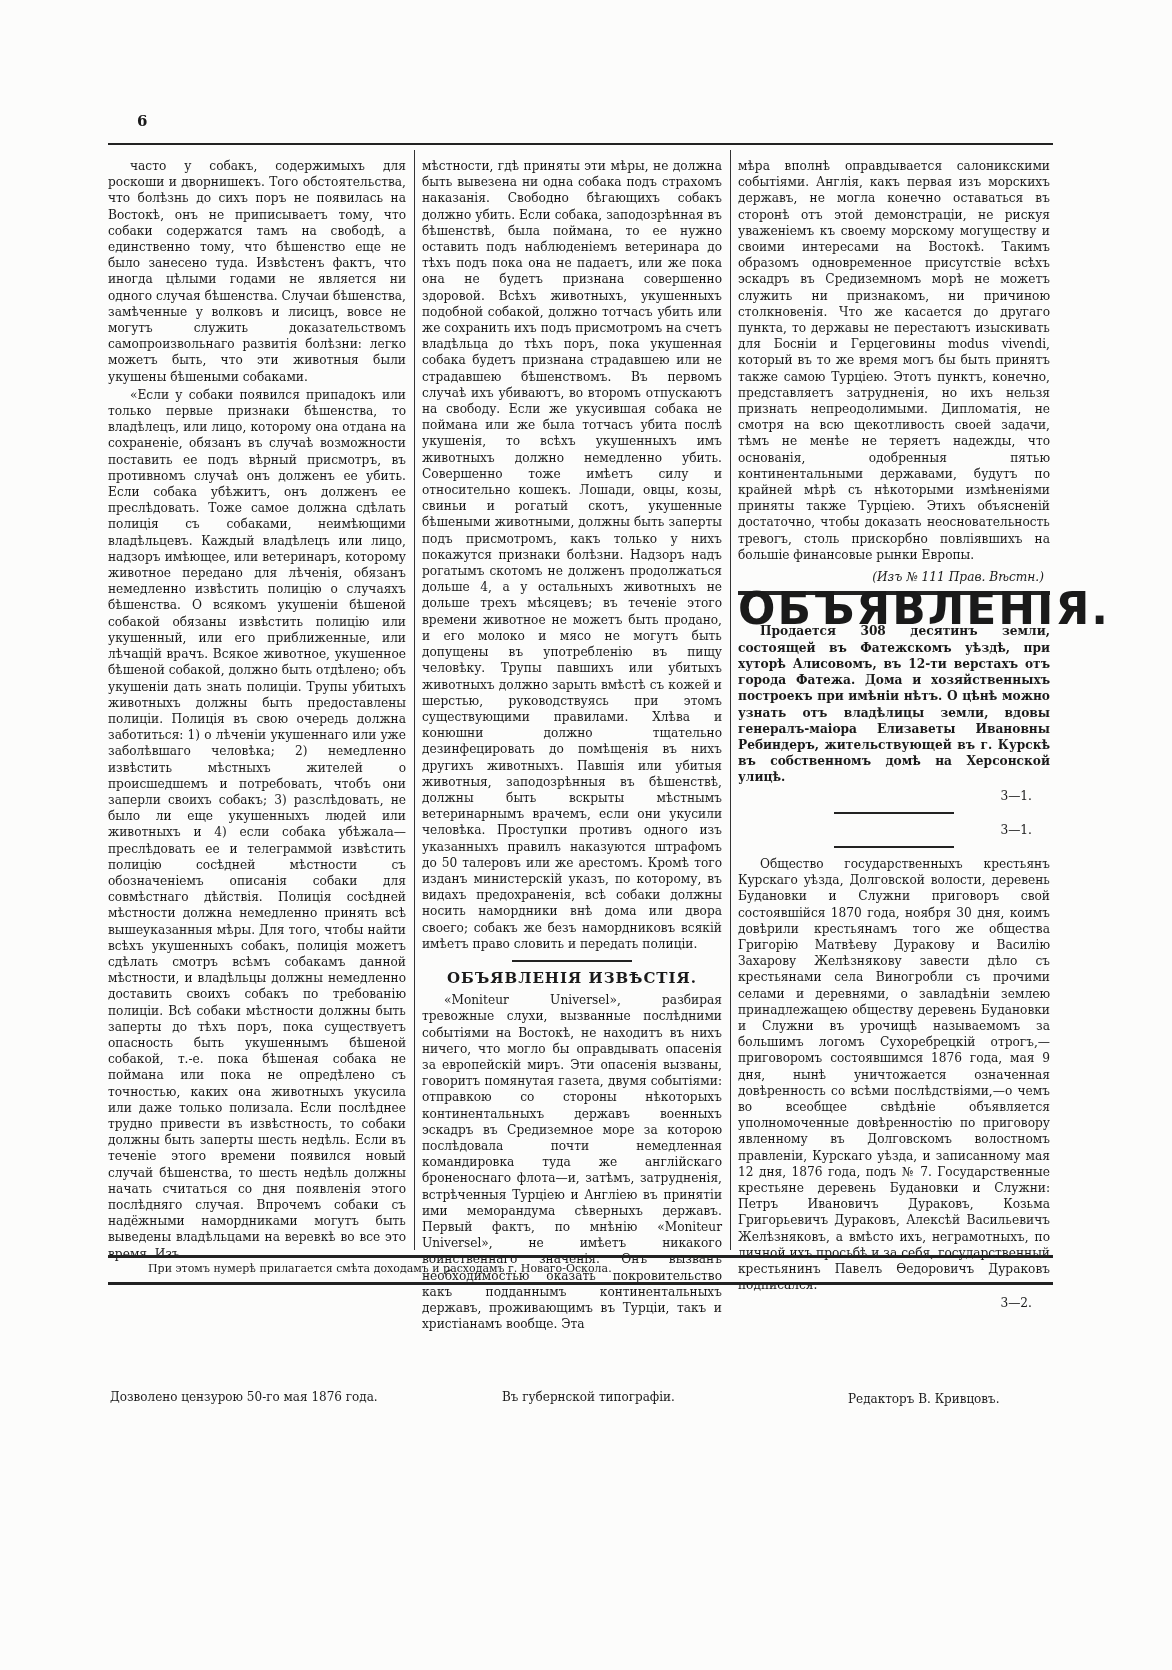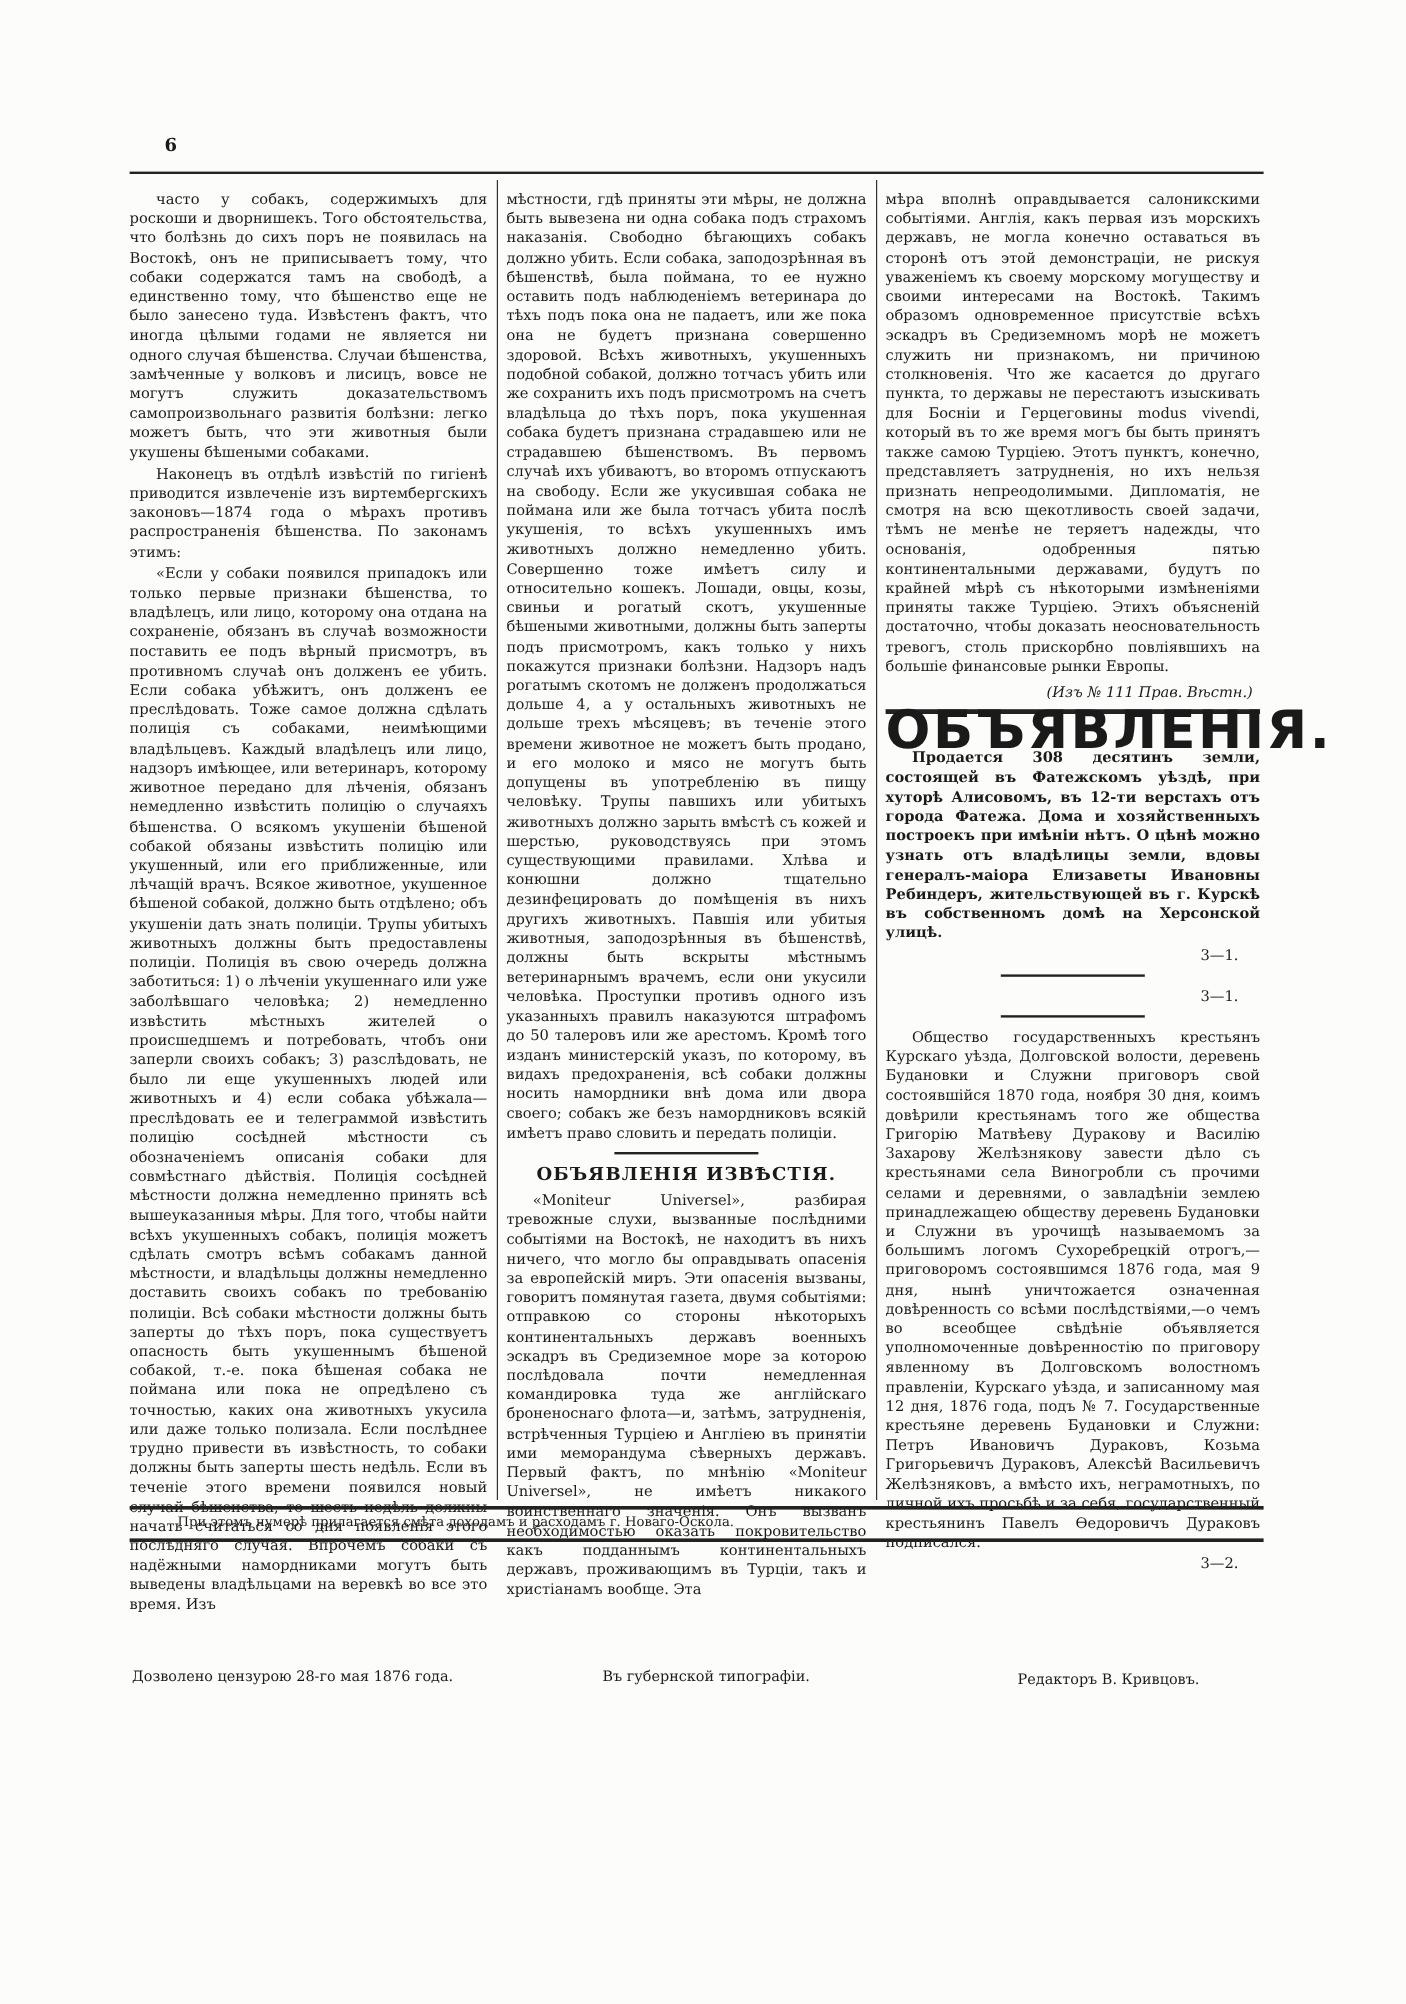--- a/index.html
+++ b/index.html
@@ -28,21 +28,20 @@
 
 <div class="page">
   <div class="pagenum">6</div>
   <div class="rule-top"></div>
 
   <div class="vline" style="left:414px;top:150px;height:1100px;"></div>
   <div class="vline" style="left:730px;top:150px;height:1100px;"></div>
 
   <div class="col col1">
     <p>часто у собакъ, содержимыхъ для роскоши и дворнишекъ. Того обстоятельства, что болѣзнь до сихъ поръ не появилась на Востокѣ, онъ не приписываетъ тому, что собаки содержатся тамъ на свободѣ, а единственно тому, что бѣшенство еще не было занесено туда. Извѣстенъ фактъ, что иногда цѣлыми годами не является ни одного случая бѣшенства. Случаи бѣшенства, замѣченные у волковъ и лисицъ, вовсе не могутъ служить доказательствомъ самопроизвольнаго развитія болѣзни: легко можетъ быть, что эти животныя были укушены бѣшеными собаками.</p>
-    <p>Наконецъ въ отдѣлѣ извѣстій по гигіенѣ приводится извлеченіе изъ виртембергскихъ законовъ—1874 года о мѣрахъ противъ распространенія бѣшенства. По законамъ этимъ:</p>
     <div class="bold">
         <p>«Если у собаки появился припадокъ или только первые признаки бѣшенства, то владѣлецъ, или лицо, которому она отдана на сохраненіе, обязанъ въ случаѣ возможности поставить ее подъ вѣрный присмотръ, въ противномъ случаѣ онъ долженъ ее убить. Если собака убѣжитъ, онъ долженъ ее преслѣдовать. Тоже самое должна сдѣлать полиція съ собаками, неимѣющими владѣльцевъ. Каждый владѣлецъ или лицо, надзоръ имѣющее, или ветеринаръ, которому животное передано для лѣченія, обязанъ немедленно извѣстить полицію о случаяхъ бѣшенства. О всякомъ укушеніи бѣшеной собакой обязаны извѣстить полицію или укушенный, или его приближенные, или лѣчащій врачъ. Всякое животное, укушенное бѣшеной собакой, должно быть отдѣлено; объ укушеніи дать знать полиціи. Трупы убитыхъ животныхъ должны быть предоставлены полиціи. Полиція въ свою очередь должна заботиться: 1) о лѣченіи укушеннаго или уже заболѣвшаго человѣка; 2) немедленно извѣстить мѣстныхъ жителей о происшедшемъ и потребовать, чтобъ они заперли своихъ собакъ; 3) разслѣдовать, не было ли еще укушенныхъ людей или животныхъ и 4) если собака убѣжала—преслѣдовать ее и телеграммой извѣстить полицію сосѣдней мѣстности съ обозначеніемъ описанія собаки для совмѣстнаго дѣйствія. Полиція сосѣдней мѣстности должна немедленно принять всѣ вышеуказанныя мѣры. Для того, чтобы найти всѣхъ укушенныхъ собакъ, полиція можетъ сдѣлать смотръ всѣмъ собакамъ данной мѣстности, и владѣльцы должны немедленно доставить своихъ собакъ по требованію полиціи. Всѣ собаки мѣстности должны быть заперты до тѣхъ поръ, пока существуетъ опасность быть укушеннымъ бѣшеной собакой, т.-е. пока бѣшеная собака не поймана или пока не опредѣлено съ точностью, каких она животныхъ укусила или даже только полизала. Если послѣднее трудно привести въ извѣстность, то собаки должны быть заперты шесть недѣль. Если въ теченіе этого времени появился новый случай бѣшенства, то шесть недѣль должны начать считаться со дня появленія этого послѣдняго случая. Впрочемъ собаки съ надёжными намордниками могутъ быть выведены владѣльцами на веревкѣ во все это время. Изъ</p>
       </div>
   </div>
 
   <div class="col col2">
     <div class="bold">
         <p style="text-indent:0">мѣстности, гдѣ приняты эти мѣры, не должна быть вывезена ни одна собака подъ страхомъ наказанія. Свободно бѣгающихъ собакъ должно убить. Если собака, заподозрѣнная въ бѣшенствѣ, была поймана, то ее нужно оставить подъ наблюденіемъ ветеринара до тѣхъ подъ пока она не падаетъ, или же пока она не будетъ признана совершенно здоровой. Всѣхъ животныхъ, укушенныхъ подобной собакой, должно тотчасъ убить или же сохранить ихъ подъ присмотромъ на счетъ владѣльца до тѣхъ поръ, пока укушенная собака будетъ признана страдавшею или не страдавшею бѣшенствомъ. Въ первомъ случаѣ ихъ убиваютъ, во второмъ отпускаютъ на свободу. Если же укусившая собака не поймана или же была тотчасъ убита послѣ укушенія, то всѣхъ укушенныхъ имъ животныхъ должно немедленно убить. Совершенно тоже имѣетъ силу и относительно кошекъ. Лошади, овцы, козы, свиньи и рогатый скотъ, укушенные бѣшеными животными, должны быть заперты подъ присмотромъ, какъ только у нихъ покажутся признаки болѣзни. Надзоръ надъ рогатымъ скотомъ не долженъ продолжаться дольше 4, а у остальныхъ животныхъ не дольше трехъ мѣсяцевъ; въ теченіе этого времени животное не можетъ быть продано, и его молоко и мясо не могутъ быть допущены въ употребленію въ пищу человѣку. Трупы павшихъ или убитыхъ животныхъ должно зарыть вмѣстѣ съ кожей и шерстью, руководствуясь при этомъ существующими правилами. Хлѣва и конюшни должно тщательно дезинфецировать до помѣщенія въ нихъ другихъ животныхъ. Павшія или убитыя животныя, заподозрѣнныя въ бѣшенствѣ, должны быть вскрыты мѣстнымъ ветеринарнымъ врачемъ, если они укусили человѣка. Проступки противъ одного изъ указанныхъ правилъ наказуются штрафомъ до 50 талеровъ или же арестомъ. Кромѣ того изданъ министерскій указъ, по которому, въ видахъ предохраненія, всѣ собаки должны носить намордники внѣ дома или двора своего; собакъ же безъ намордниковъ всякій имѣетъ право словить и передать полиціи.</p>
       </div>
     <div class="short"></div>
@@ -60,16 +59,16 @@
     <div class="short"></div>
     <div class="num">3—1.</div>
     <div class="short"></div>
     <p>Общество государственныхъ крестьянъ Курскаго уѣзда, Долговской волости, деревень Будановки и Служни приговоръ свой состоявшійся 1870 года, ноября 30 дня, коимъ довѣрили крестьянамъ того же общества Григорію Матвѣеву Дуракову и Василію Захарову Желѣзнякову завести дѣло съ крестьянами села Виногробли съ прочими селами и деревнями, о завладѣніи землею принадлежащею обществу деревень Будановки и Служни въ урочищѣ называемомъ за большимъ логомъ Сухоребрецкій отрогъ,—приговоромъ состоявшимся 1876 года, мая 9 дня, нынѣ уничтожается означенная довѣренность со всѣми послѣдствіями,—о чемъ во всеобщее свѣдѣніе объявляется уполномоченные довѣренностію по приговору явленному въ Долговскомъ волостномъ правленіи, Курскаго уѣзда, и записанному мая 12 дня, 1876 года, подъ № 7. Государственные крестьяне деревень Будановки и Служни: Петръ Ивановичъ Дураковъ, Козьма Григорьевичъ Дураковъ, Алексѣй Васильевичъ Желѣзняковъ, а вмѣсто ихъ, неграмотныхъ, по личной ихъ просьбѣ и за себя, государственный крестьянинъ Павелъ Ѳедоровичъ Дураковъ подписался.</p>
     <div class="num">3—2.</div>
   </div>
 
   <div class="hr" style="top:1255px;height:3px;"></div>
   <div class="foot" style="left:148px;top:1262px;font-size:11px;">При этомъ нумерѣ прилагается смѣта доходамъ и расходамъ г. Новаго-Оскола.</div>
   <div class="hr" style="top:1282px;height:3px;"></div>
-  <div class="foot" style="left:110px;top:1390px;">Дозволено цензурою 28-го мая 1876 года.</div>
+  <div class="foot" style="left:110px;top:1390px;">Дозволено цензурою 50-го мая 1876 года.</div>
   <div class="foot" style="left:502px;top:1390px;">Въ губернской типографіи.</div>
   <div class="foot" style="left:848px;top:1392px;">Редакторъ В. Кривцовъ.</div>
 </div>
 
 </body></html>

